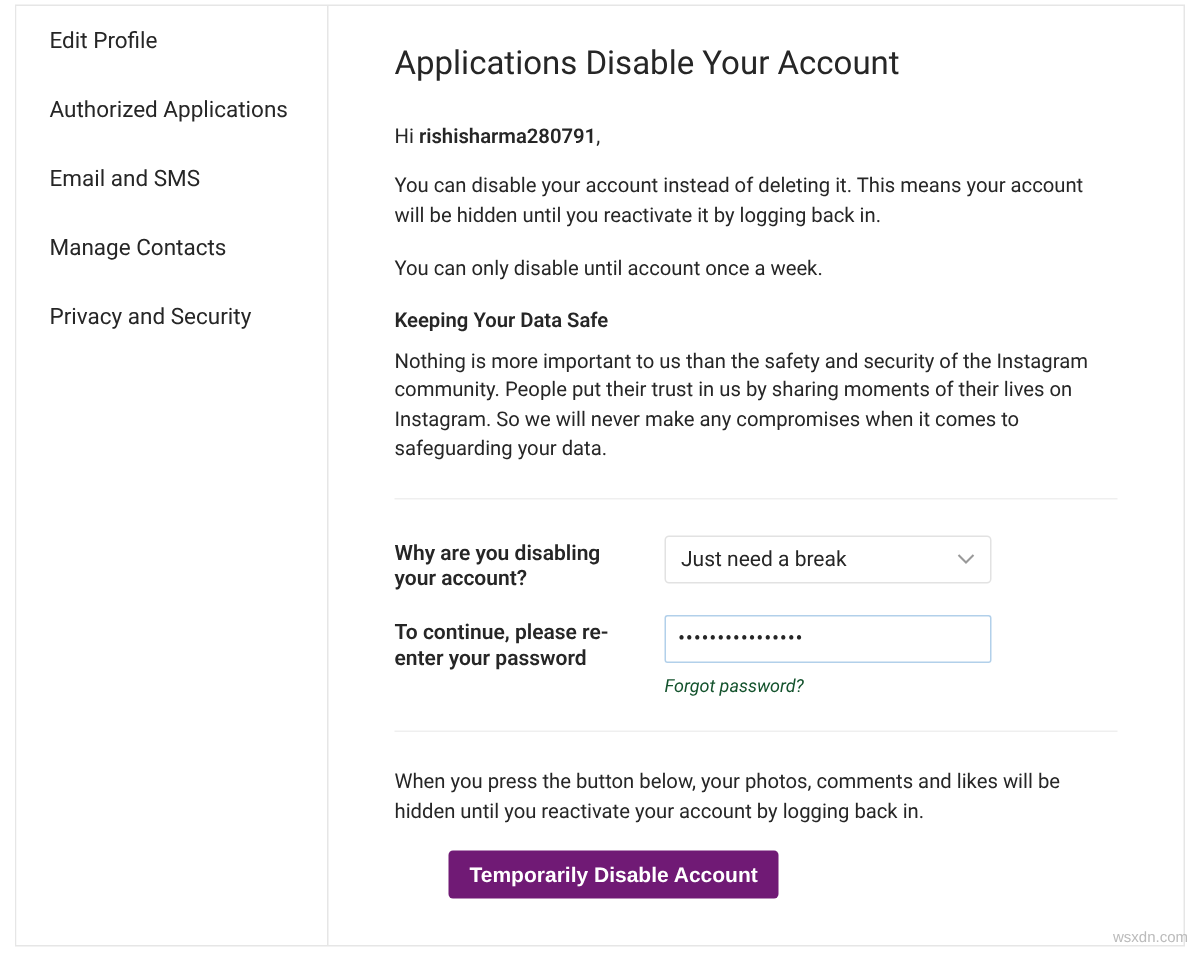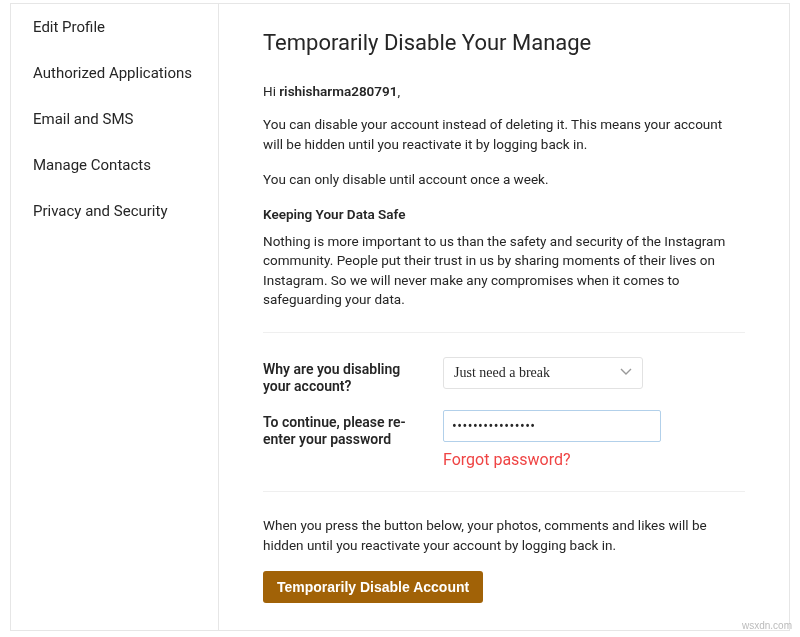--- a/index.html
+++ b/index.html
@@ -60,22 +60,21 @@
       padding-right: 22px;
       font-size: 14px;
       font-weight: 600;
       line-height: 1.25;
       padding-top: 4px;
       color: #262626;
     }
     .form-row .control { flex: 0 0 auto; }
     .select-wrap {
       position: relative;
-      width: 200px;
-      font-family: Liberation Serif, serif;
+      width: 218px;
     }
     .select-box {
       display: flex;
       align-items: center;
       justify-content: space-between;
       border: 1px solid #e2e2e2;
       border-radius: 3px;
       padding: 6px 10px;
       font-size: 14px;
       color: #262626;
@@ -92,33 +91,35 @@
       border-radius: 2px;
       padding: 5px 8px;
       font-size: 14px;
       color: #262626;
       letter-spacing: 0.5px;
       font-family: inherit;
     }
     .forgot-link {
       display: inline-block;
       margin-top: 8px;
-      color: #ef4444;
-      font-size: 16px;
-      cursor: pointer;
+      color: #14532d;
+      font-size: 12px;
+      cursor: pointer;
+      font-style: italic;
     }
     .submit-btn {
-      background: #a16207;
+      background: #701a75;
       color: #fff;
       border: none;
       border-radius: 3px;
       padding: 8px 14px;
       font-size: 14px;
       font-weight: 600;
       cursor: pointer;
+      margin-left: 36px;
     }
     .watermark {
       position: fixed;
       bottom: 6px;
       right: 8px;
       font-size: 10px;
       color: #bbb;
       font-family: Arial, sans-serif;
     }
   </style>
@@ -139,21 +140,21 @@
     </div>
     <div class="sidebar-item">
       <span>Manage Contacts</span>
     </div>
     <div class="sidebar-item">
       <span>Privacy and Security</span>
     </div>
   </nav>
 
   <main class="main">
-    <h1 class="page-title">Temporarily Disable Your Manage</h1>
+    <h1 class="page-title">Applications Disable Your Account</h1>
 
     <p class="greeting">
       <span>Hi </span><span class="username">rishisharma280791</span><span>,</span>
     </p>
 
     <p class="para">You can disable your account instead of deleting it. This means your account will be hidden until you reactivate it by logging back in.</p>
     <p class="para">You can only disable until account once a week.</p>
 
     <p class="section-heading">Keeping Your Data Safe</p>
     <p class="para">Nothing is more important to us than the safety and security of the Instagram community. People put their trust in us by sharing moments of their lives on Instagram. So we will never make any compromises when it comes to safeguarding your data.</p>

